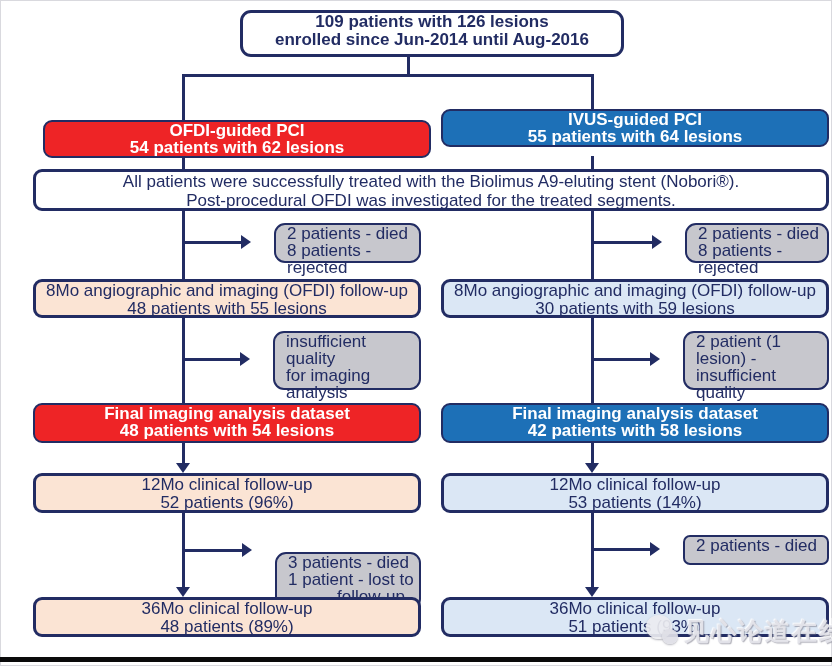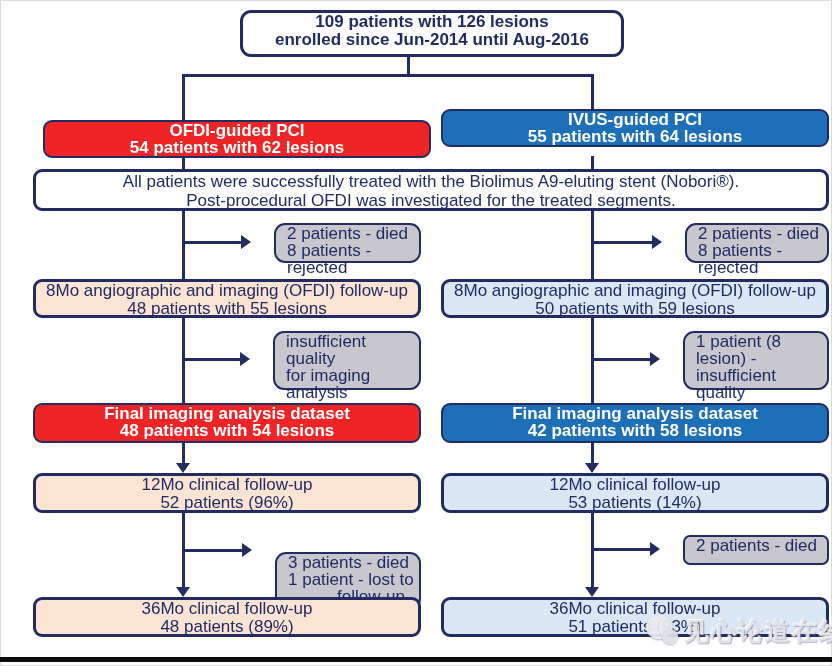--- a/index.html
+++ b/index.html
@@ -115,29 +115,29 @@
     <div>2 patients - died</div>
     <div>8 patients - rejected</div>
   </div>
 
   <div class="box fill-peach" style="left:10px;top:279px;width:388px;height:39px;">
     <div>8Mo angiographic and imaging (OFDI) follow-up</div>
     <div>48 patients with 55 lesions</div>
   </div>
   <div class="box fill-lblue" style="left:418px;top:279px;width:388px;height:39px;">
     <div>8Mo angiographic and imaging (OFDI) follow-up</div>
-    <div>50 patients with 59 lesions</div>
+    <div>30 patients with 59 lesions</div>
   </div>
 
   <div class="box fill-gray" style="left:250px;top:331px;width:148px;height:59px;">
     <div>insufficient quality</div>
     <div>for imaging analysis</div>
   </div>
   <div class="box fill-gray" style="left:660px;top:331px;width:146px;height:59px;">
-    <div>1 patient (8 lesion) -</div>
+    <div>2 patient (1 lesion) -</div>
     <div>insufficient quality</div>
     <div>for imaging analysis</div>
   </div>
 
   <div class="box fill-red" style="left:10px;top:403px;width:388px;height:40px;">
     <div>Final imaging analysis dataset</div>
     <div>48 patients with 54 lesions</div>
   </div>
   <div class="box fill-blue" style="left:418px;top:403px;width:388px;height:40px;">
     <div>Final imaging analysis dataset</div>

